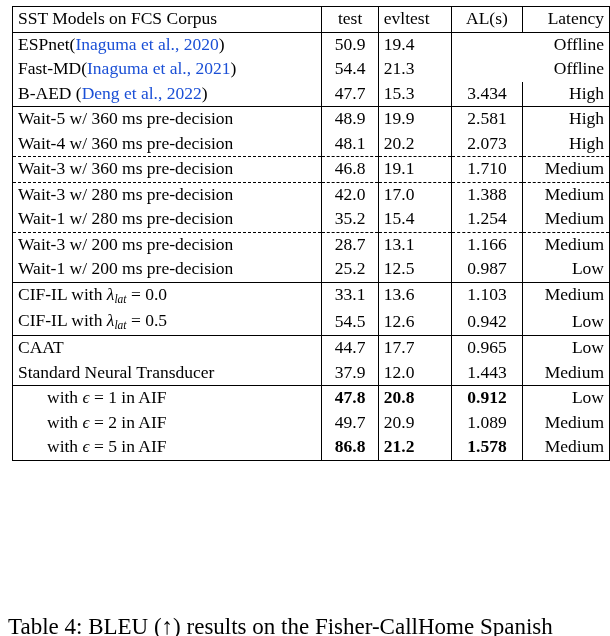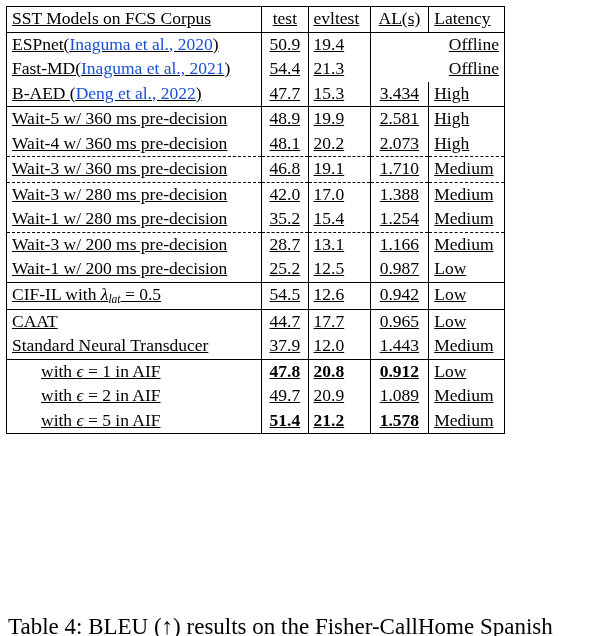--- a/index.html
+++ b/index.html
@@ -15,44 +15,43 @@
     overflow: hidden;
   }
   .page {
     position: relative;
     width: 610px;
     height: 636px;
     padding: 0;
   }
   table.results {
     border-collapse: collapse;
-    margin: 6px 0 0 6px;
-    width: 499px;
+    margin: 6px 0 0 12px;
+    width: 598px;
     font-size: 17.5px;
     line-height: 1.0;
-    text-decoration: underline;
   }
   table.results td {
     padding: 3px 5px 4px 5px;
     vertical-align: middle;
     white-space: nowrap;
   }
   
   table.results {
     border-top: 1.6px solid #000;
     border-bottom: 1.6px solid #000;
     border-left: 1.6px solid #000;
     border-right: 1.6px solid #000;
   }
   
   td.c0 { text-align: left; width: 316px; }
   td.c1 { text-align: center; width: 54px; border-left: 1.3px solid #000; }
   td.c2 { width: 72px; border-left: 1.3px solid #000; }
   td.c3 { text-align: center; width: 70px; border-left: 1.3px solid #000; }
-  td.c4 { text-align: left; width: 86px; border-left: 1.3px solid #000; }
+  td.c4 { text-align: right; width: 86px; border-left: 1.3px solid #000; }
   td.span2 { text-align: right; border-left: 1.3px solid #000; }
 
   tr.hrule-below > td { border-bottom: 1.3px solid #000; }
   tr.dashed-below > td { border-bottom: 1.3px dashed #000; }
 
   .cite { color: #1a4fd6; }
   .bold { font-weight: bold; }
   .indent { padding-left: 34px !important; }
   .ital { font-style: italic; }
   .sub { font-size: 11.5px; vertical-align: -0.25em; font-style: italic; }
@@ -142,20 +141,27 @@
           <td class="c3">1.166</td>
           <td class="c4">Medium</td>
         </tr>
         <tr class="hrule-below">
           <td class="c0"><span>Wait-1 w/ 200 ms pre-decision</span></td>
           <td class="c1">25.2</td>
           <td class="c2">12.5</td>
           <td class="c3">0.987</td>
           <td class="c4">Low</td>
         </tr>
+        <tr>
+          <td class="c0"><span>CIF-IL with </span><span class="ital">λ</span><span class="sub">lat</span><span> = 0.0</span></td>
+          <td class="c1">33.1</td>
+          <td class="c2">13.6</td>
+          <td class="c3">1.103</td>
+          <td class="c4">Medium</td>
+        </tr>
         <tr class="hrule-below">
           <td class="c0"><span>CIF-IL with </span><span class="ital">λ</span><span class="sub">lat</span><span> = 0.5</span></td>
           <td class="c1">54.5</td>
           <td class="c2">12.6</td>
           <td class="c3">0.942</td>
           <td class="c4">Low</td>
         </tr>
         <tr>
           <td class="c0"><span>CAAT</span></td>
           <td class="c1">44.7</td>
@@ -179,21 +185,21 @@
         </tr>
         <tr>
           <td class="c0 indent"><span>with </span><span class="ital">ϵ</span><span> = 2 in AIF</span></td>
           <td class="c1">49.7</td>
           <td class="c2">20.9</td>
           <td class="c3">1.089</td>
           <td class="c4">Medium</td>
         </tr>
         <tr>
           <td class="c0 indent"><span>with </span><span class="ital">ϵ</span><span> = 5 in AIF</span></td>
-          <td class="c1 bold">51.4</td>
+          <td class="c1 bold">86.8</td>
           <td class="c2 bold">21.2</td>
           <td class="c3 bold">1.578</td>
           <td class="c4">Medium</td>
         </tr>
       </tbody>
   </table>
   <div class="caption">Table 4: BLEU (↑) results on the Fisher-CallHome Spanish</div>
 </div>
 
 </body></html>

